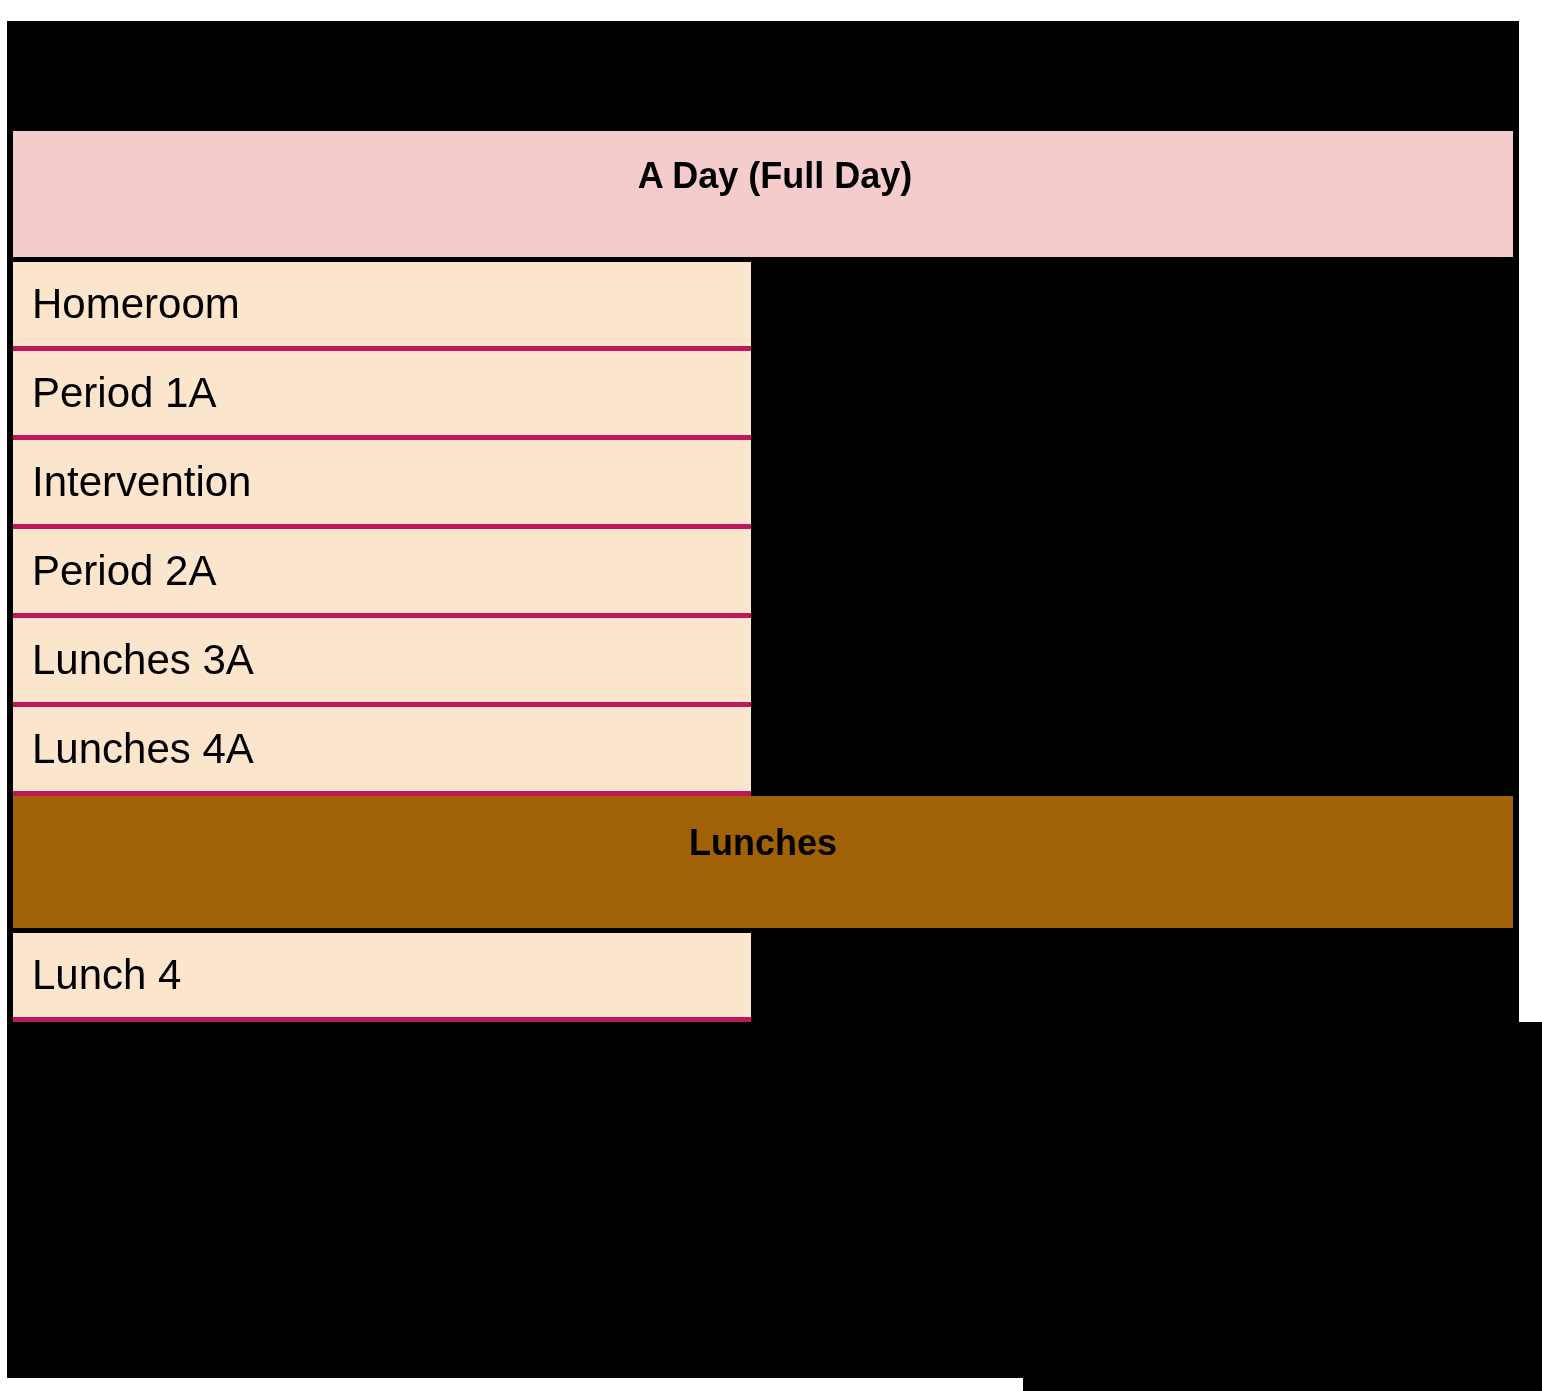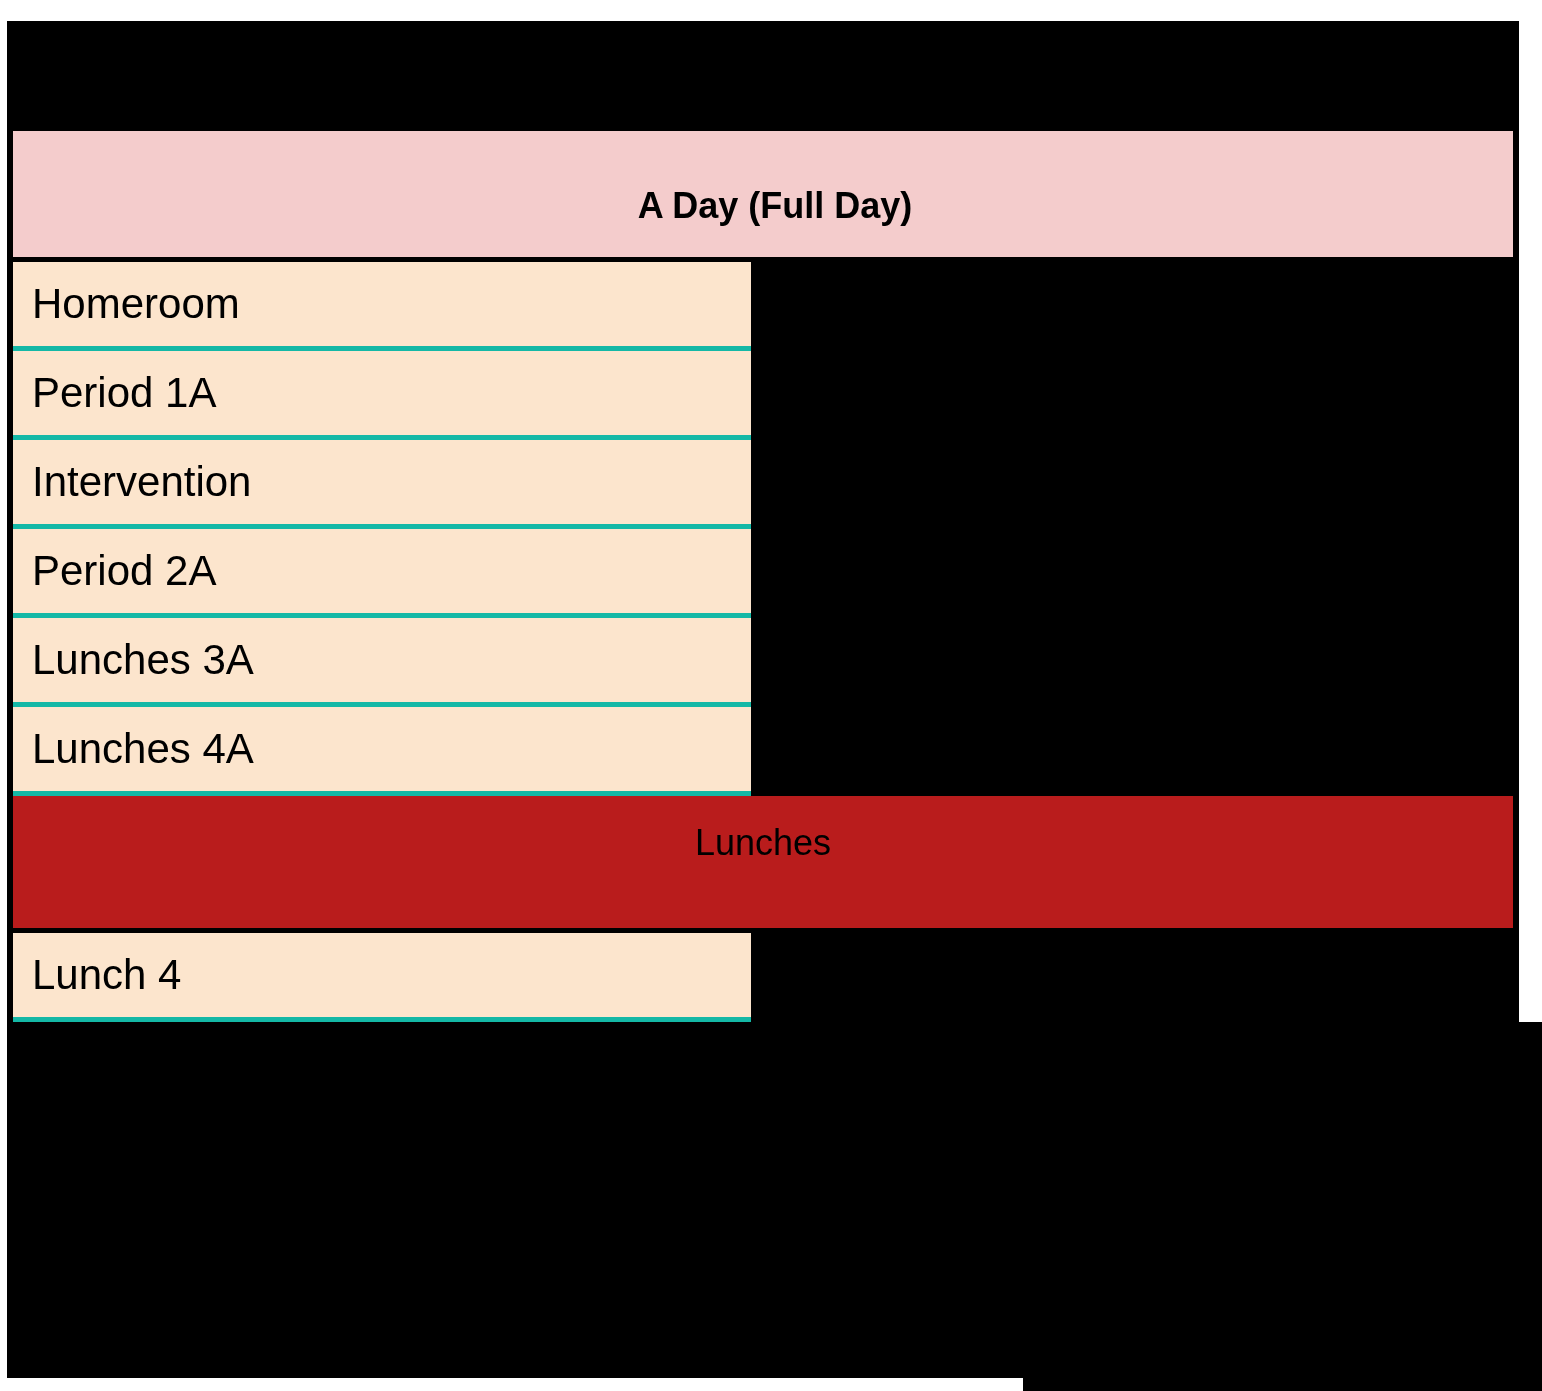--- a/index.html
+++ b/index.html
@@ -29,45 +29,45 @@
     height: 110px;
     background: #000000;
   }
   .day-header-row {
     height: 131px;
     background: #f4cccc;
     border-bottom: 5px solid #000000;
     box-sizing: border-box;
     display: flex;
     justify-content: center;
-    align-items: center;
+    align-items: flex-start;
     padding-top: 24px;
     font-size: 36px;
     font-weight: bold;
     line-height: 1.15;
     padding-left: 24px;
   }
   .lunch-header-row {
     height: 137px;
-    background: #b91c1c;
+    background: #a16207;
     border-bottom: 5px solid #000000;
     box-sizing: border-box;
     display: flex;
     justify-content: center;
     align-items: flex-start;
     padding-top: 26px;
     font-size: 36px;
-    font-weight: normal;
+    font-weight: bold;
     line-height: 1.15;
   }
   .label-row {
     width: 738px;
     height: 89px;
     background: #fce5cd;
-    border-bottom: 5px solid #14b8a6;
+    border-bottom: 5px solid #be185d;
     box-sizing: border-box;
     display: flex;
     align-items: center;
     padding-left: 19px;
     font-size: 42px;
     line-height: 1.1;
   }
   .corner-black-block {
     position: absolute;
     left: 1023px;

